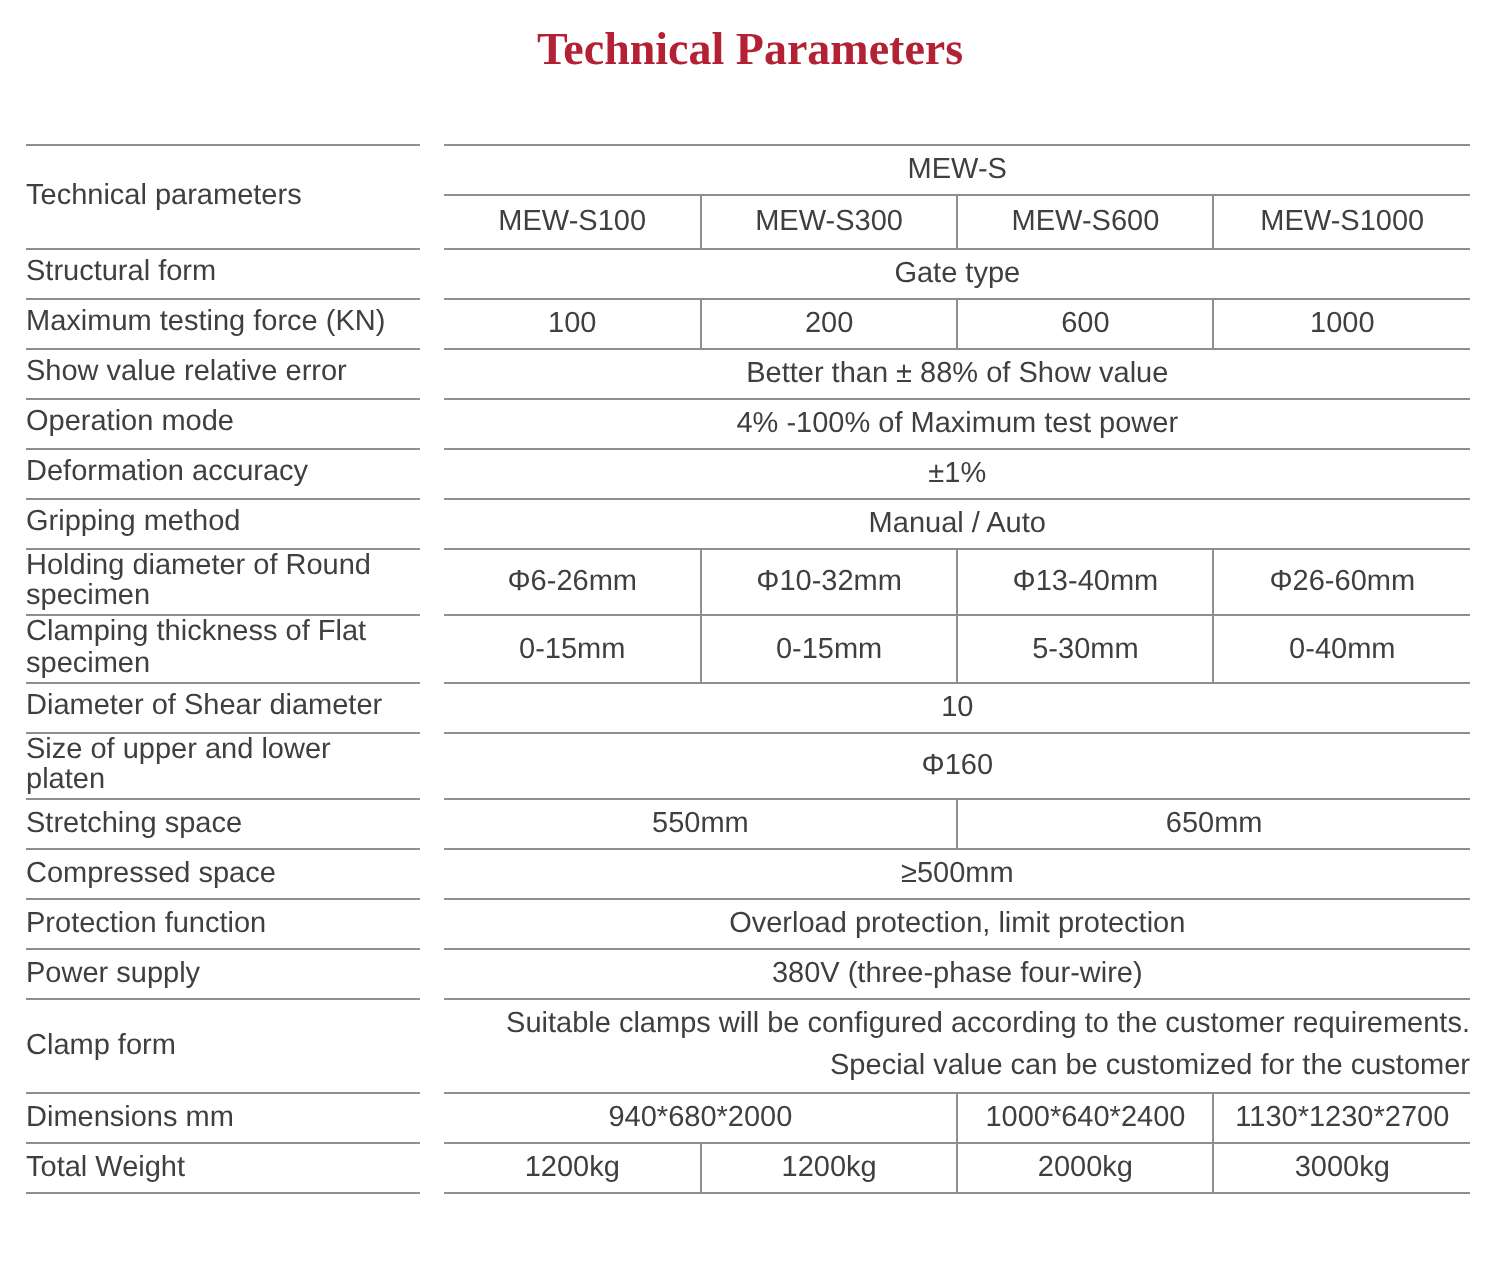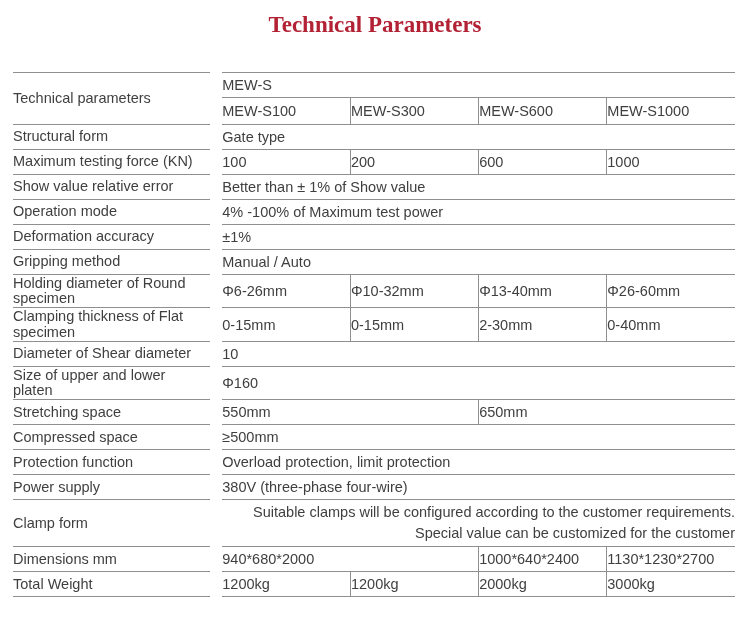--- a/index.html
+++ b/index.html
@@ -27,21 +27,21 @@
   col.c-gap{width:12px;}
   col.c-d{width:128px;}
   td{padding:0;vertical-align:middle;}
   td.lbl{
     text-align:left;line-height:1.05;
     border-bottom:1px solid var(--line);
     padding:1px 2px 1px 0;
   }
   td.gap{border:none;}
   td.d{
-    text-align:left;
+    text-align:center;
     border-bottom:1px solid var(--line);
     border-right:1px solid var(--line);
   }
   td.d:last-child{border-right:none;}
   tr.h1 td.lbl, tr.h1 td.d{border-top:1px solid var(--line);}
   tr.h1{height:25px;}
   tr.h2{height:27px;}
   tr.rn{height:25px;}
   tr.rt{height:29px;margin-top:30px;}
   tr.rc{height:47px;margin-top:24px;}
@@ -87,21 +87,21 @@
       <td class="gap"></td>
       <td class="d">100</td>
       <td class="d">200</td>
       <td class="d">600</td>
       <td class="d">1000</td>
     </tr>
 
     <tr class="rn">
       <td class="lbl">Show value relative error</td>
       <td class="gap"></td>
-      <td class="d" colspan="4">Better than ± 1% of Show value</td>
+      <td class="d" colspan="4">Better than ± 88% of Show value</td>
     </tr>
 
     <tr class="rn">
       <td class="lbl">Operation mode</td>
       <td class="gap"></td>
       <td class="d" colspan="4">4% -100% of Maximum test power</td>
     </tr>
 
     <tr class="rn">
       <td class="lbl">Deformation accuracy</td>
@@ -122,21 +122,21 @@
       <td class="d">Φ10-32mm</td>
       <td class="d">Φ13-40mm</td>
       <td class="d">Φ26-60mm</td>
     </tr>
 
     <tr class="rt">
       <td class="lbl">Clamping thickness of Flat specimen</td>
       <td class="gap"></td>
       <td class="d">0-15mm</td>
       <td class="d">0-15mm</td>
-      <td class="d">2-30mm</td>
+      <td class="d">5-30mm</td>
       <td class="d">0-40mm</td>
     </tr>
 
     <tr class="rn">
       <td class="lbl">Diameter of Shear diameter</td>
       <td class="gap"></td>
       <td class="d" colspan="4">10</td>
     </tr>
 
     <tr class="rn">

